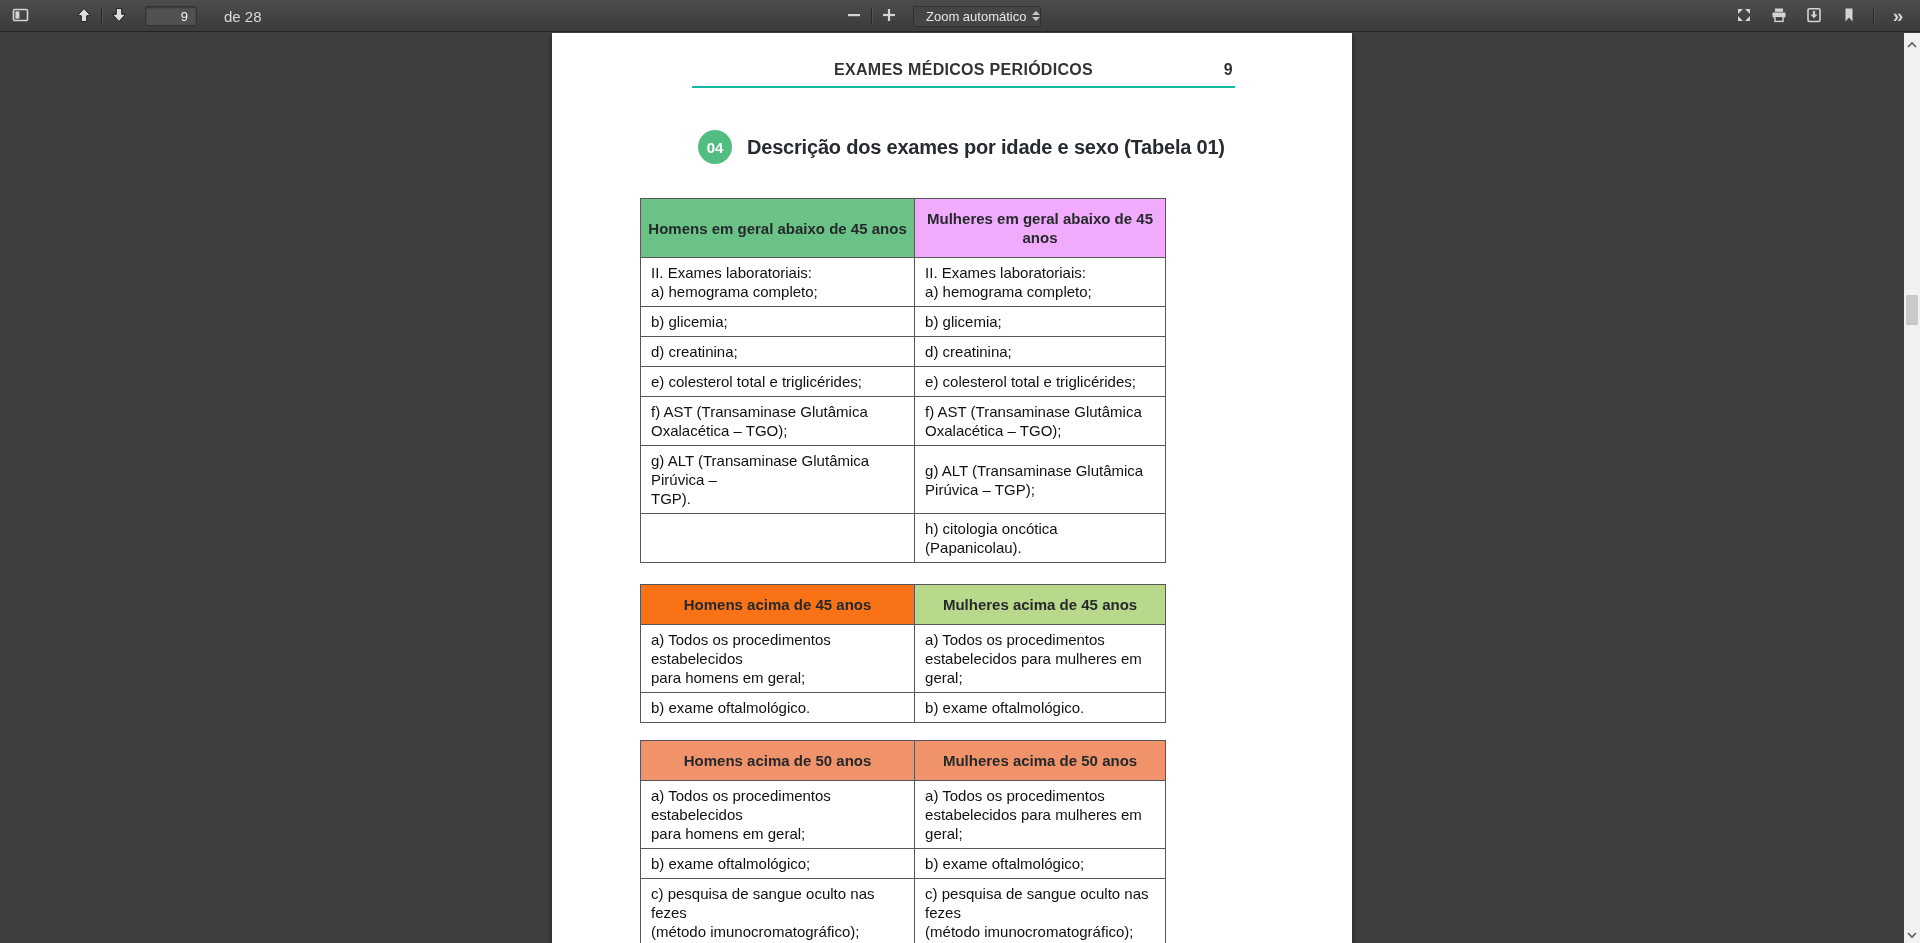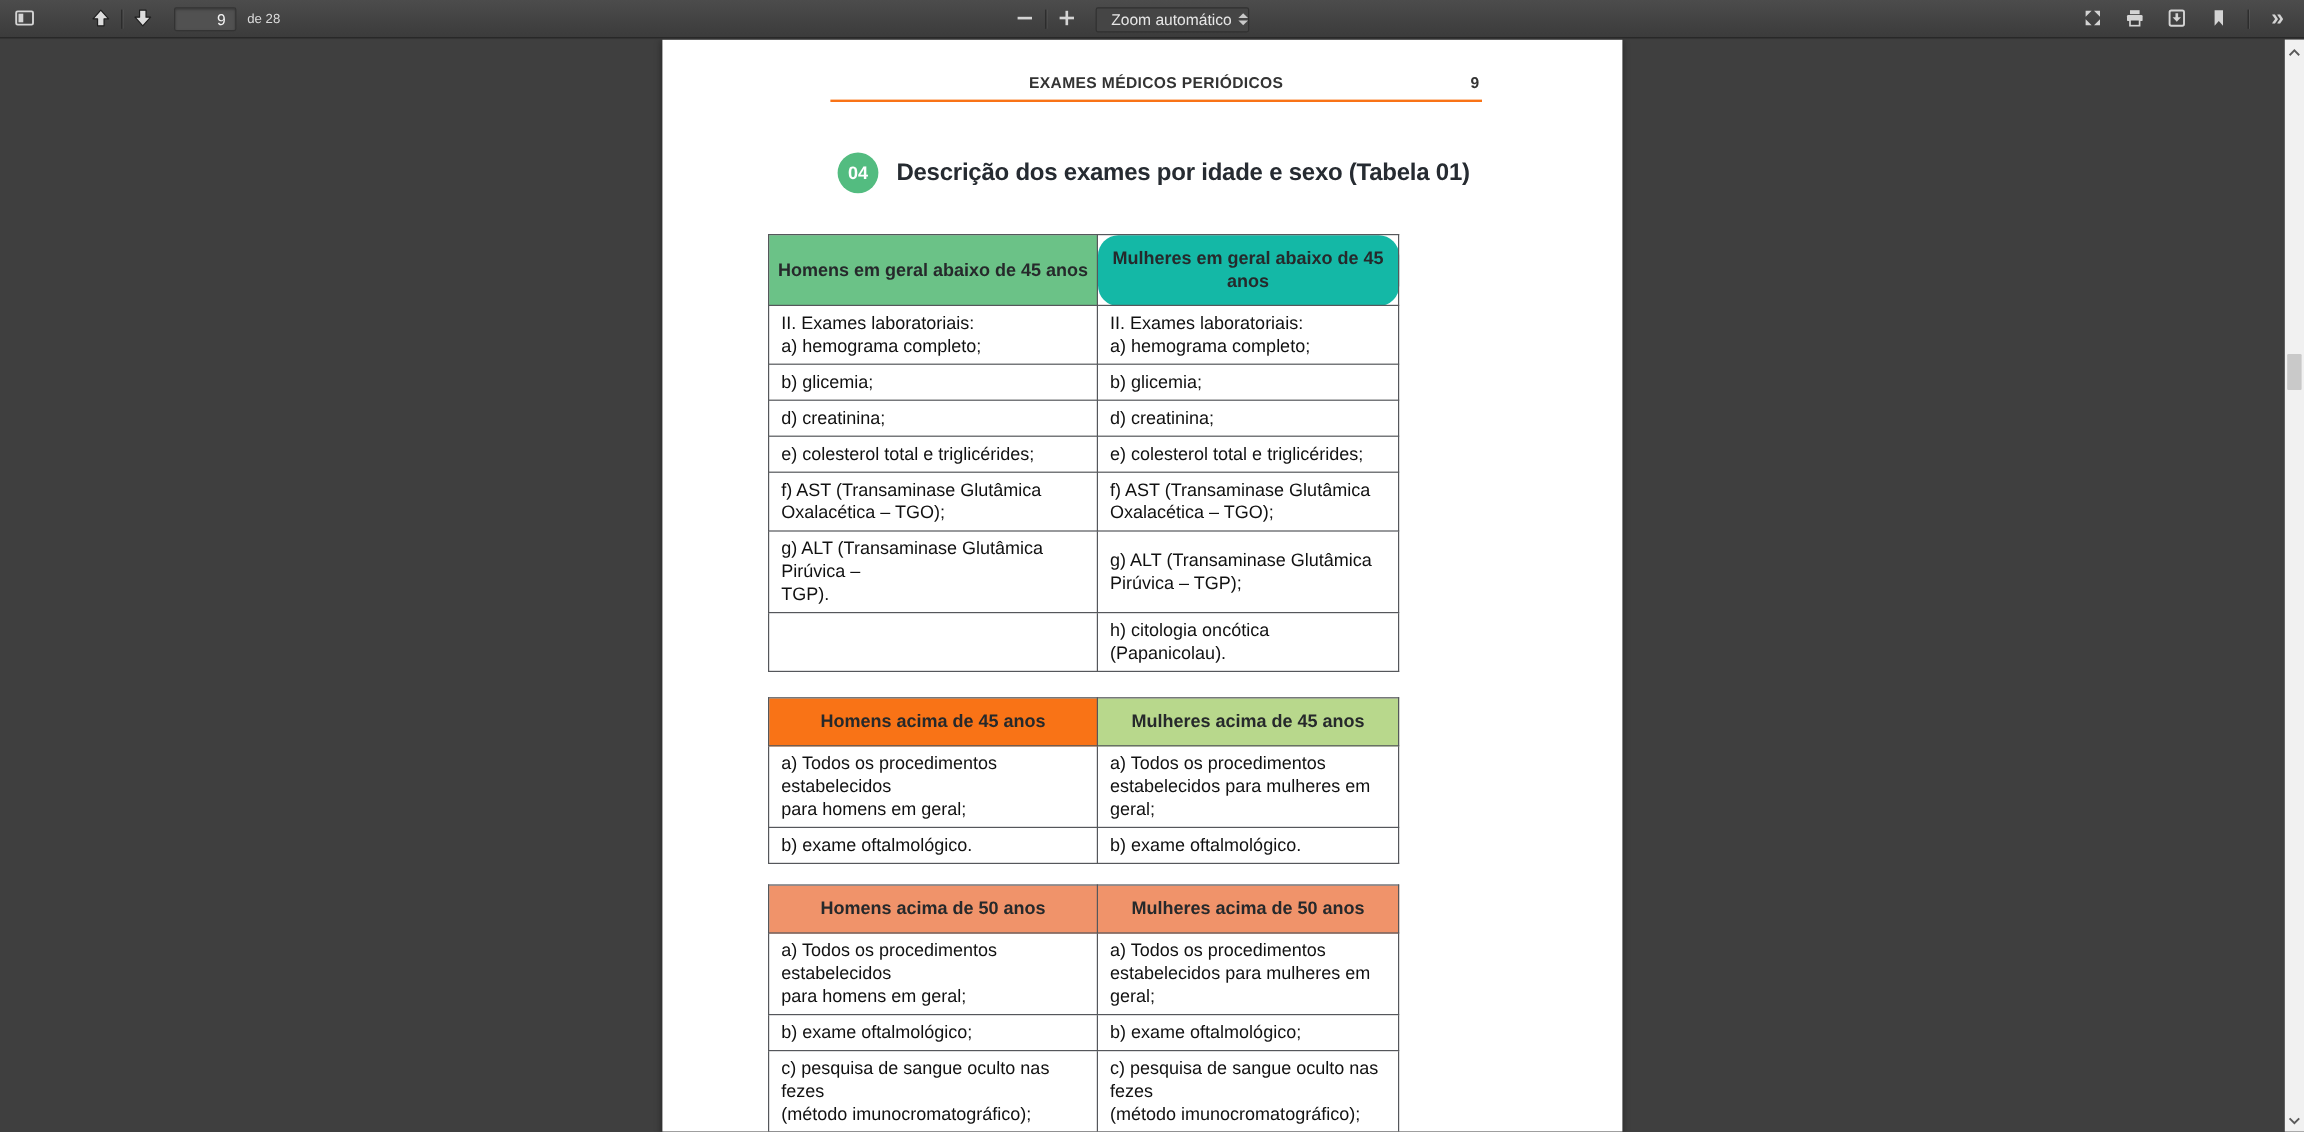--- a/index.html
+++ b/index.html
@@ -36,21 +36,21 @@
   }
   .page-input {
     width: 52px; height: 20px; margin-left: 12px;
     background: #515151; color: #f2f2f2;
     border: 1px solid #333; border-radius: 2px;
     box-shadow: inset 0 1px 2px rgba(0,0,0,0.35);
     font-family: "Liberation Sans", sans-serif;
     font-size: 13px; text-align: right; padding: 0 8px 0 4px;
   }
   .page-count {
-    margin-left: 9px; color: #d9d9d9; font-size: 11px;
+    margin-left: 27px; color: #d9d9d9; font-size: 15px;
   }
   .zoom-box {
     margin-left: 10px; width: 128px; height: 21px;
     background: #454545; border: 1px solid #313131; border-radius: 2px;
     display: flex; align-items: center; padding: 0 7px 0 12px;
     color: #e6e6e6; font-size: 13px; cursor: default;
   }
   .zoom-box .zoom-label { flex: 1; white-space: nowrap; }
   .spinner { display: flex; flex-direction: column; gap: 2px; margin-left: 6px; }
   .spinner .tri-up {
@@ -74,23 +74,23 @@
     width: 800px; margin: 0 auto; min-height: 911px;
     background: #ffffff;
     box-shadow: 0 0 6px rgba(0,0,0,0.45);
     padding: 28px 75px 40px 88px;
   }
 
   
   .running-header {
     position: relative; margin-left: 52px; width: 543px;
     text-align: center;
-    font-size: 13px; font-weight: bold; color: #333333;
+    font-size: 16px; font-weight: bold; color: #333333;
     letter-spacing: 0.3px;
-    padding-bottom: 7px; border-bottom: 2px solid #f97316;
+    padding-bottom: 7px; border-bottom: 2px solid #14b8a6;
   }
   .running-header .rh-page {
     position: absolute; right: 2px; top: 0;
   }
 
   
   .section-heading {
     margin: 42px 0 0 58px;
     display: flex; align-items: center; gap: 15px;
   }
@@ -255,21 +255,21 @@
     </div>
 
     <table class="doc-table" id="table-0">
       <colgroup>
           <col class="c1">
           <col class="c2">
         </colgroup>
       <thead>
           <tr>
             <th style="background: rgb(107, 194, 135);">Homens em geral abaixo de 45 anos</th>
-            <th style="background: #14b8a6; border-radius: 17px;">Mulheres em geral abaixo de 45 anos</th>
+            <th style="background: #f0abfc;">Mulheres em geral abaixo de 45 anos</th>
           </tr>
         </thead>
         <tbody>
           <tr>
             <td>II. Exames laboratoriais:
 a) hemograma completo;</td>
             <td>II. Exames laboratoriais:
 a) hemograma completo;</td>
           </tr>
           <tr>

